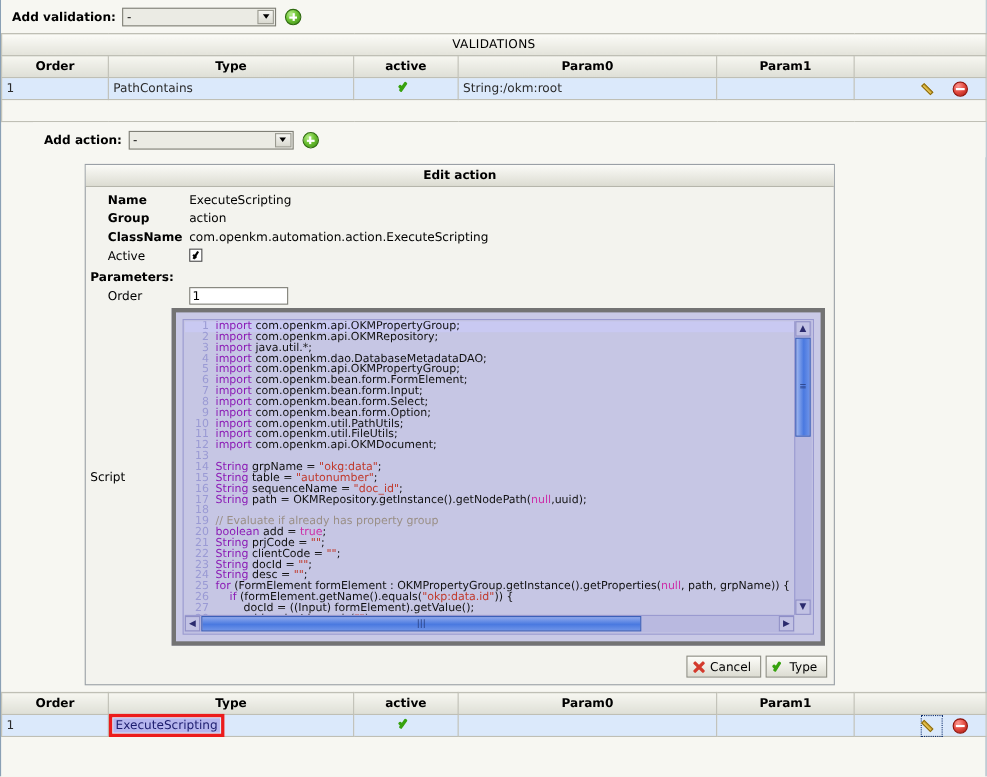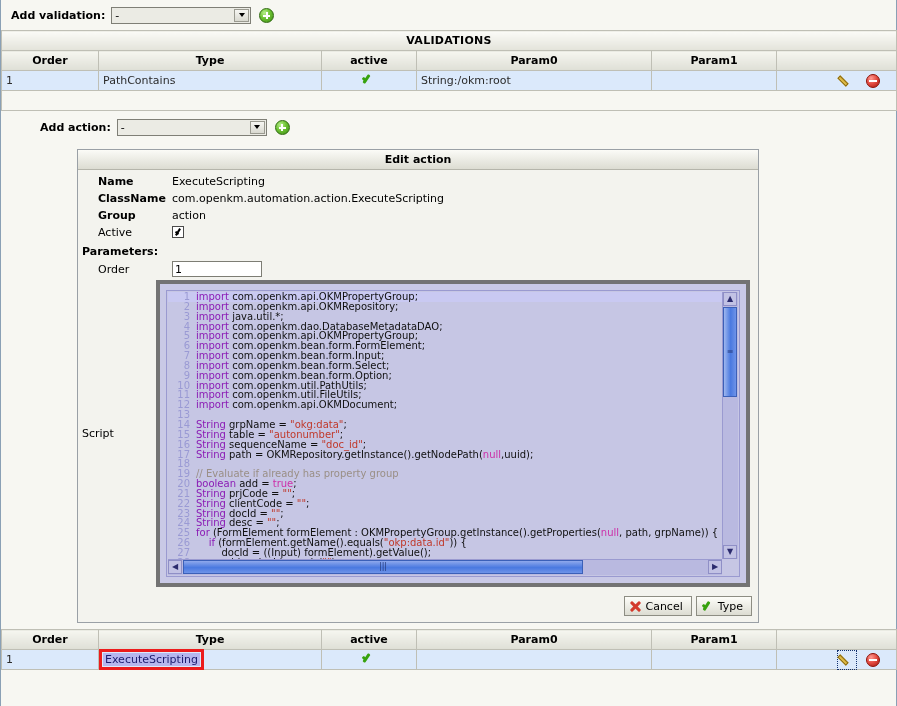--- a/index.html
+++ b/index.html
@@ -55,21 +55,21 @@
   .addbtn:after{left:5.5px;top:3.5px;width:2px;height:7px;}
 
   
   table.grid{border-collapse:collapse;width:895px;table-layout:fixed;}
   table.grid td{
     border:1px solid #bfbfb5;
     font-size:11px;padding:2px 4px;height:20px;box-sizing:border-box;
   }
   .caption{
     background:linear-gradient(#fbfbf7,#e3e3da);
-    text-align:center;font-weight:bold;font-size:11px;
+    text-align:center;font-weight:normal;font-size:11px;
     letter-spacing:.3px;
   }
   .hdr td{
     background:linear-gradient(#f6f6f0,#dedfd6);
     text-align:center;font-weight:bold;font-size:11px;
     height:21px;
   }
   .datarow td{background:#dbe9fb;color:#2b2b2b;height:24px;}
   .datarow td.left{text-align:left;}
   .datarow td.ctr{text-align:center;}
@@ -313,26 +313,26 @@
   <div class="panelwrap">
     <div class="panel">
       <div class="panel-title">Edit action</div>
       <div class="panel-body">
 
         <div class="frow">
           <div class="fkey">Name</div>
           <div class="fval">ExecuteScripting</div>
         </div>
         <div class="frow">
+          <div class="fkey">Group</div>
+          <div class="fval">action</div>
+        </div>
+        <div class="frow">
           <div class="fkey">ClassName</div>
           <div class="fval">com.openkm.automation.action.ExecuteScripting</div>
-        </div>
-        <div class="frow">
-          <div class="fkey">Group</div>
-          <div class="fval">action</div>
         </div>
         <div class="frow">
           <div class="fkey norm">Active</div>
           <div class="fval">
             <span class="acheck"></span>
           </div>
         </div>
 
         <div class="parm">Parameters:</div>
 

